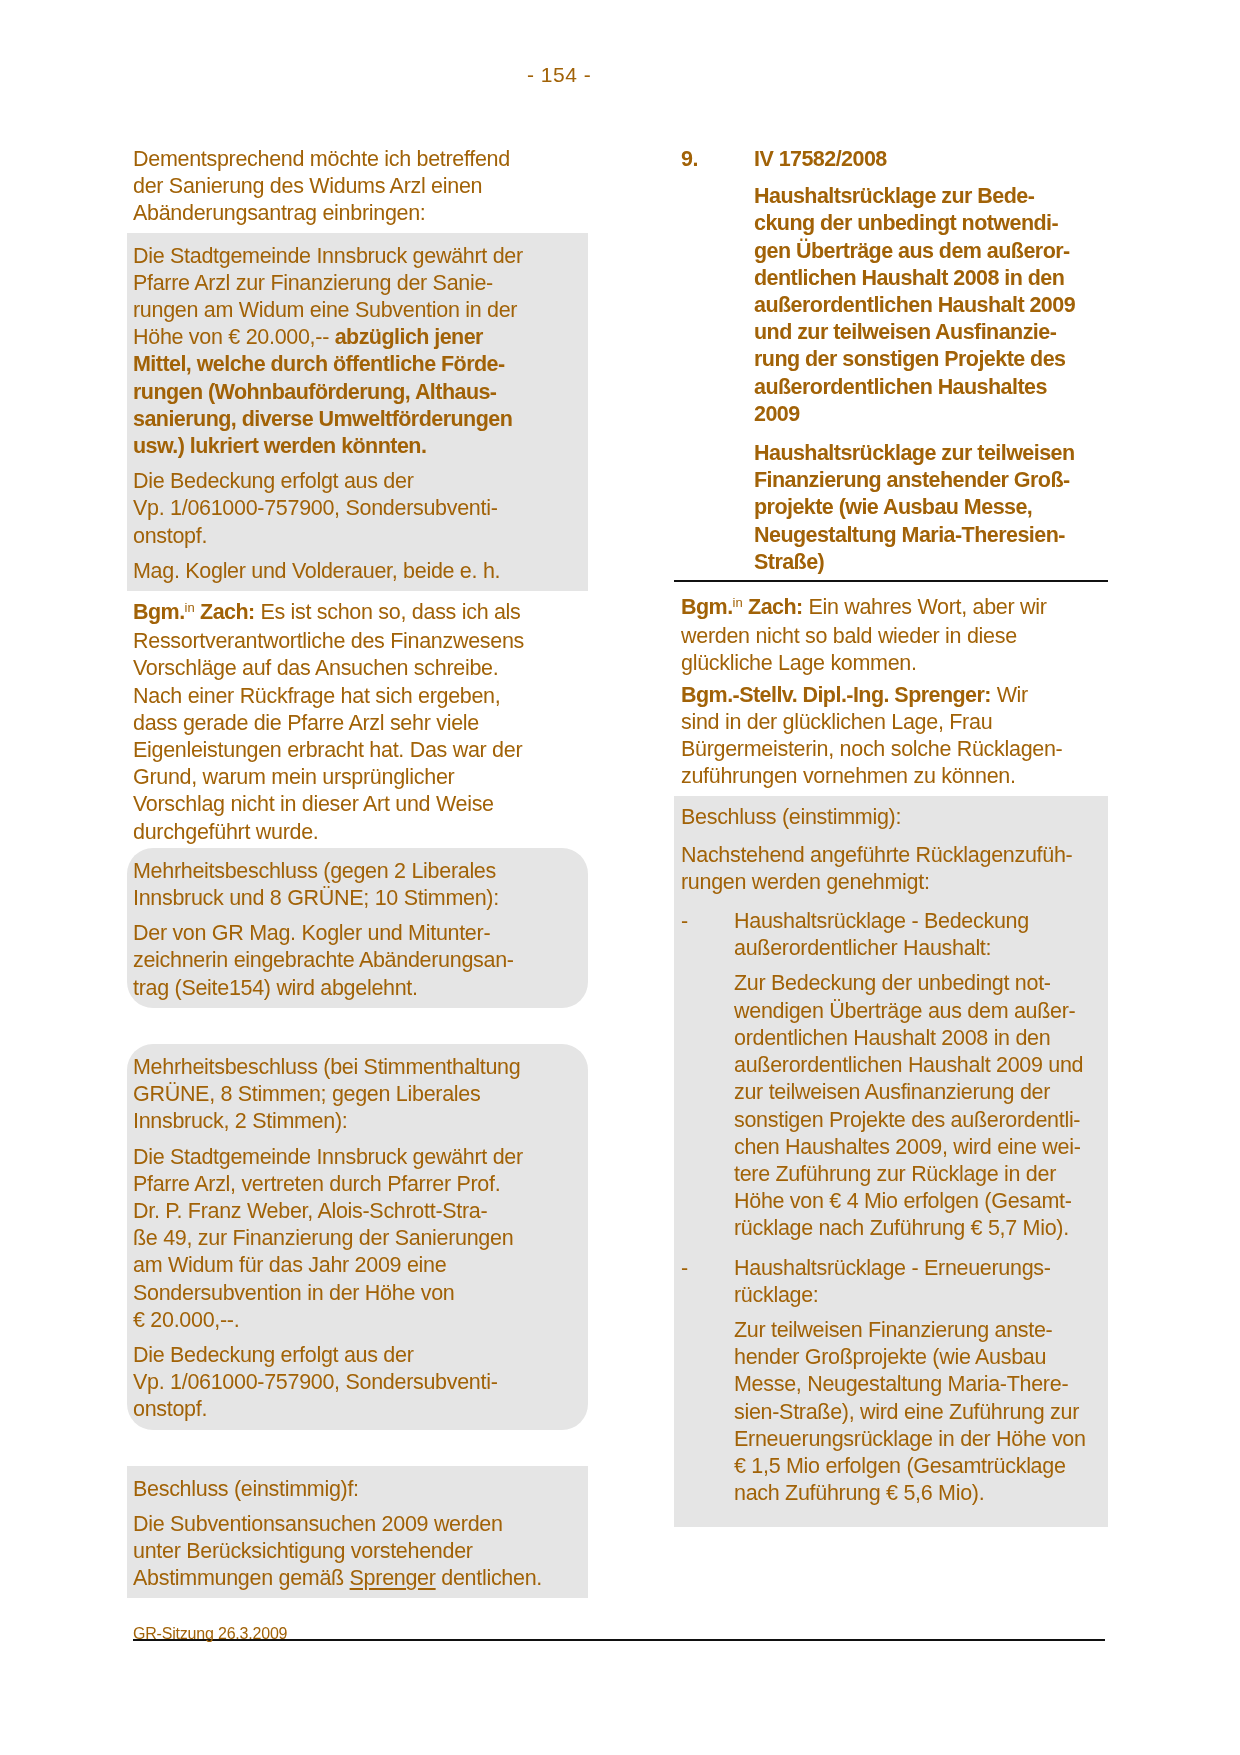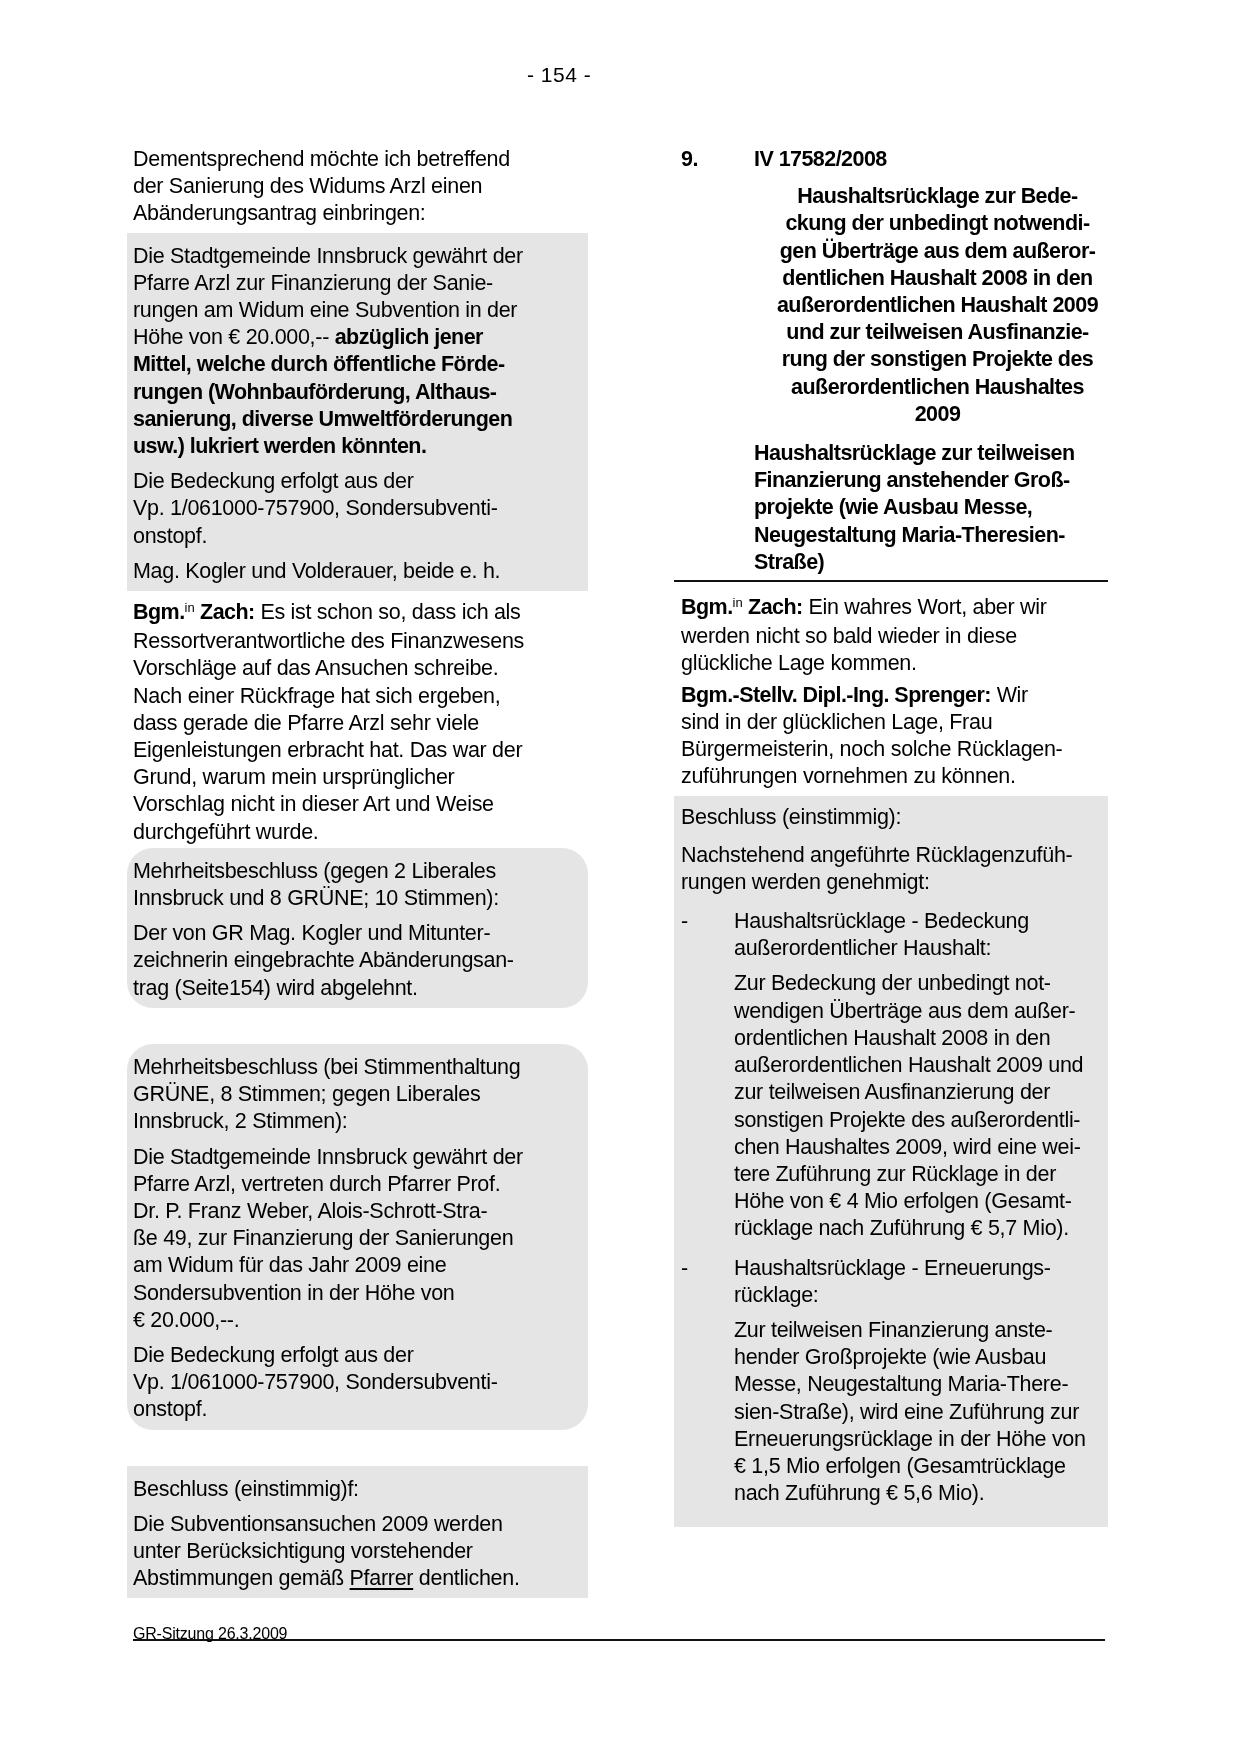--- a/index.html
+++ b/index.html
@@ -1,32 +1,32 @@
 <!DOCTYPE html>
 <html><head>
 <meta charset="utf-8">
 <style>
   html,body{margin:0;padding:0;background:#fff;}
   .sheet{position:relative;width:1108px;height:1755px;background:#ffffff;
-         font-family:"Liberation Sans",sans-serif;color:#000000;overflow:hidden;}
+         font-family:"Liberation Sans",sans-serif;color:#a16207;overflow:hidden;}
   .para{margin:0;white-space:pre;font-size:21.5px;line-height:27.2px;letter-spacing:-0.3px;}
   b{font-weight:bold;letter-spacing:-0.55px;}
   .sup{font-size:13px;position:relative;top:-7px;letter-spacing:0;font-weight:normal;}
   .page-num{position:absolute;left:527px;top:63px;font-size:21px;letter-spacing:0.5px;}
   .col{position:absolute;top:146px;}
   .col-left{left:127px;width:461px;}
   .col-right{left:674px;width:447px;}
   .pad6{padding-left:6px;padding-right:6px;}
   .pad7{padding-left:7px;}
   .block{background:#e5e5e5;padding:10px 6px 6px 6px;}
   .block .para{margin-bottom:8px;}
   .block .para:last-child{margin-bottom:0;}
   .mb5{margin-bottom:5px;}  .mb8{margin-bottom:8px;}
   .mb2{margin-bottom:2px;}  .mb36{margin-bottom:36px;border-radius:26px;}
-  .mb10{margin-bottom:10px;} .mb12{margin-bottom:12px;text-align:center;}
+  .mb10{margin-bottom:10px;} .mb12{margin-bottom:12px;}
   .mb4{margin-bottom:4px;}   .mb6{margin-bottom:6px;}
   .item-head{display:block;}
   .item-num{display:inline-block;width:73px;font-weight:bold;letter-spacing:-0.55px;}
   .subject{margin-left:80px;font-weight:bold;letter-spacing:-0.55px;}
   .rule{border:none;border-top:2px solid #111111;margin:4px 0 12px 0;}
   .grayR{background:#e5e5e5;padding:8px 8px 8px 7px;}
   .grayR .p-head{margin-bottom:10px;}
   .grayR .p-intro{margin-bottom:12px;}
   .li{display:flex;margin-bottom:8px;}
   .li-marker{flex:none;width:53px;font-size:21.5px;line-height:27.2px;}
@@ -94,21 +94,21 @@
 € 20.000,--.</p>
       <p class="para">Die Bedeckung erfolgt aus der
 Vp. 1/061000-757900, Sondersubventi-
 onstopf.</p>
     </div>
 
     <div class="block">
       <p class="para">Beschluss (einstimmig)f:</p>
       <p class="para"><span>Die Subventionsansuchen 2009 werden
 unter Berücksichtigung vorstehender
-Abstimmungen gemäß </span><span class="uline">Pfarrer</span><span> dentlichen.</span></p>
+Abstimmungen gemäß </span><span class="uline">Sprenger</span><span> dentlichen.</span></p>
     </div>
   </div>
 
   <div class="col col-right">
     <p class="para item-head pad7 mb10"><span class="item-num">9.</span><b>IV 17582/2008</b></p>
 
     <p class="para subject mb12">Haushaltsrücklage zur Bede-
 ckung der unbedingt notwendi-
 gen Überträge aus dem außeror-
 dentlichen Haushalt 2008 in den

